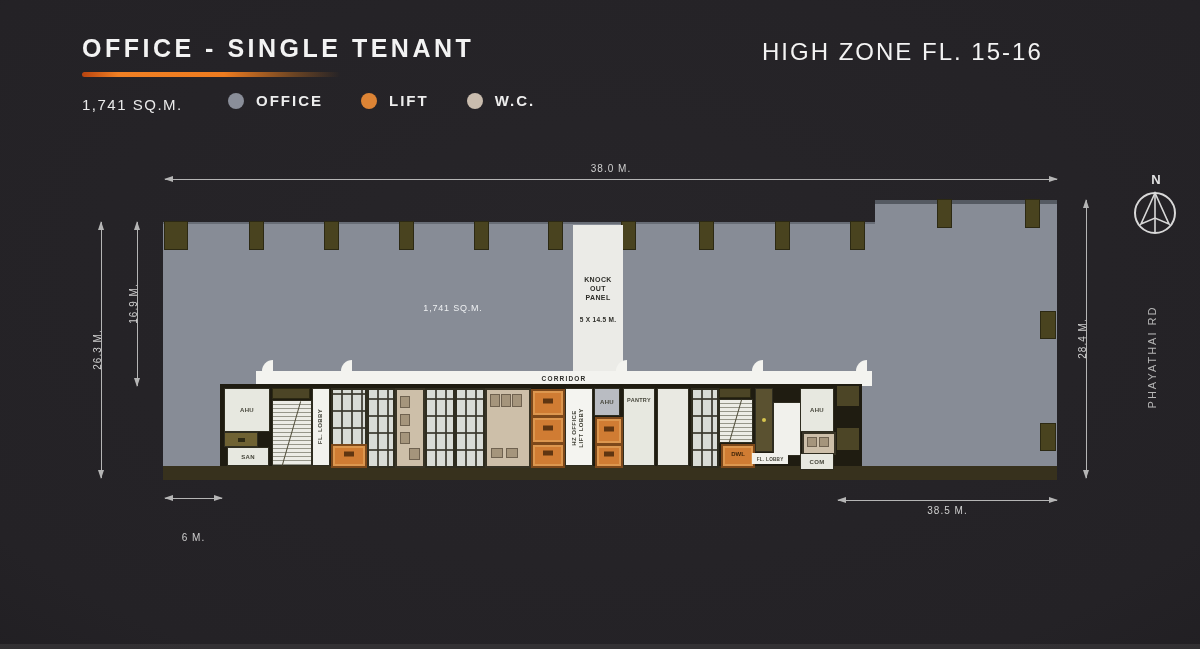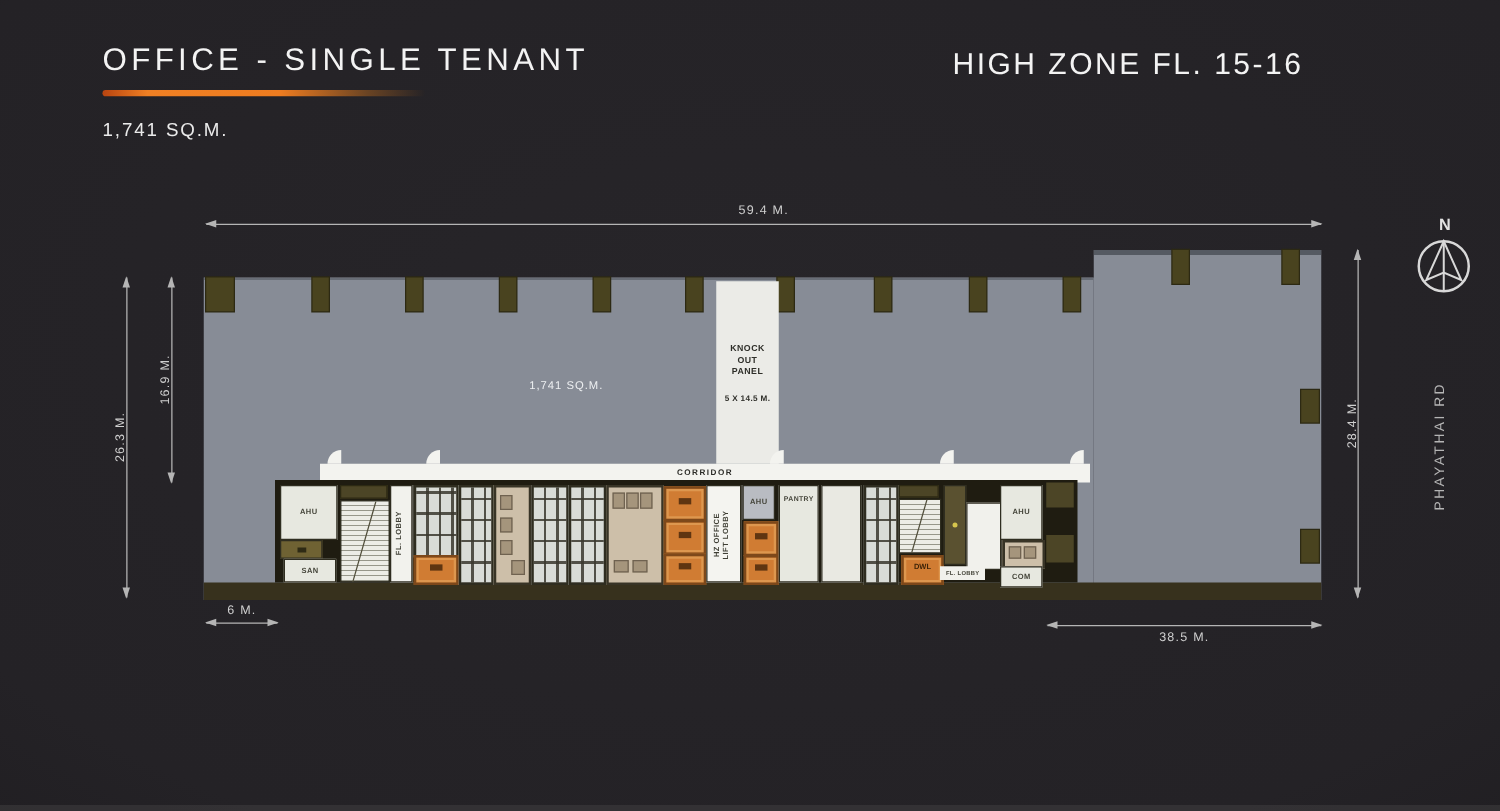--- a/index.html
+++ b/index.html
@@ -3,21 +3,21 @@
 <meta charset="utf-8">
 <style>
   html,body{margin:0;padding:0;background:#0e0c0e;}
   .stage{
     position:relative;width:1200px;height:649px;overflow:hidden;
     background:radial-gradient(120% 130% at 50% 42%, #272529 0%, #242226 52%, #1b191c 84%, #121013 100%);
     font-family:"Liberation Sans",sans-serif;
   }
   .abs{position:absolute;}
   
-  .title{left:82px;top:34px;font-size:25px;font-weight:400;letter-spacing:3.5px;color:#f3f3f3;white-space:nowrap;}
+  .title{left:82px;top:34px;font-size:25px;font-weight:700;letter-spacing:3.5px;color:#f3f3f3;white-space:nowrap;}
   .title-underline{left:82px;top:72px;width:258px;height:5px;border-radius:3px;
     background:linear-gradient(90deg,#b84410 0%,#f08024 14%,#ee7c20 55%,#6b4423 82%,rgba(40,34,32,.15) 100%);}
   .zone-title{left:762px;top:38px;font-size:24px;font-weight:400;letter-spacing:2px;color:#f3f3f3;white-space:nowrap;}
   .area-label{left:82px;top:96px;font-size:15px;letter-spacing:1.5px;color:#eaeaea;white-space:nowrap;}
   .legend{left:228px;top:92px;display:flex;gap:38px;align-items:center;}
   .legend-item{display:flex;align-items:center;gap:12px;}
   .dot{width:16px;height:16px;border-radius:50%;}
   .legend-label{font-size:15px;font-weight:700;letter-spacing:2px;color:#ededed;}
   
   .slab{background:#878c96;}
@@ -75,20 +75,34 @@
 </head>
 <body>
 
 <div class="stage">
 
   <div class="abs title">OFFICE - SINGLE TENANT</div>
   <div class="abs title-underline"></div>
   <div class="abs zone-title">HIGH ZONE FL. 15-16</div>
   <div class="abs area-label">1,741 SQ.M.</div>
 
+  <div class="abs legend">
+    <div class="legend-item">
+      <span class="dot" style="background:#8a8e99;"></span>
+      <span class="legend-label">OFFICE</span>
+    </div>
+    <div class="legend-item">
+      <span class="dot" style="background:#dd8435;"></span>
+      <span class="legend-label">LIFT</span>
+    </div>
+    <div class="legend-item">
+      <span class="dot" style="background:#c9bcae;"></span>
+      <span class="legend-label">W.C.</span>
+    </div>
+  </div>
 
   <div class="abs slab slab-main"></div>
   <div class="abs slab slab-right"></div>
   <div class="abs bottom-band"></div>
 
   <div class="col" style="left:165px;top:222px;width:22px;"></div>
   <div class="col" style="left:250px;top:222px;"></div>
   <div class="col" style="left:325px;top:222px;"></div>
   <div class="col" style="left:400px;top:222px;"></div>
   <div class="col" style="left:475px;top:222px;"></div>
@@ -224,33 +238,33 @@
     <span class="fx" style="left:15px;top:3px;width:8px;height:8px;"></span>
   </div>
   <div class="room light" style="left:800px;top:453px;width:32px;height:15px;">
     <span class="roomlab">COM</span>
   </div>
 
   <div class="abs" style="left:837px;top:386px;width:22px;height:20px;background:#4c4526;"></div>
   <div class="abs" style="left:837px;top:428px;width:22px;height:22px;background:#4c4526;"></div>
 
   <div class="dimh" style="left:165px;top:179px;width:892px;"></div>
-  <div class="dimlab" style="left:165px;top:163px;width:892px;">59.4 M.</div>
+  <div class="dimlab" style="left:165px;top:163px;width:892px;">38.0 M.</div>
 
   <div class="dimv" style="left:101px;top:222px;height:256px;"></div>
   <div class="dimlab rot" style="left:62px;top:344px;width:70px;">26.3 M.</div>
 
   <div class="dimv" style="left:137px;top:222px;height:164px;"></div>
   <div class="dimlab rot" style="left:98px;top:298px;width:70px;">16.9 M.</div>
 
   <div class="dimv" style="left:1086px;top:200px;height:278px;"></div>
   <div class="dimlab rot" style="left:1047px;top:333px;width:70px;">28.4 M.</div>
 
   <div class="dimh" style="left:165px;top:498px;width:57px;"></div>
-  <div class="dimlab" style="left:165px;top:483px;width:57px;">6 M.</div>
+  <div class="dimlab" style="left:165px;top:532px;width:57px;">6 M.</div>
 
   <div class="dimh" style="left:838px;top:500px;width:219px;"></div>
   <div class="dimlab" style="left:838px;top:505px;width:219px;">38.5 M.</div>
 
   <div class="abs compass-n">N</div>
   <svg class="abs" style="left:1131px;top:189px;" width="48" height="48" viewBox="0 0 48 48">
     <circle cx="24" cy="24" r="20" fill="none" stroke="#d8d8d8" stroke-width="2"></circle>
     <path d="M24,4 L10,35 L24,29 L38,35 Z" fill="none" stroke="#d8d8d8" stroke-width="1.6"></path>
     <line x1="24" y1="4" x2="24" y2="44" stroke="#d8d8d8" stroke-width="1.6"></line>
   </svg>

